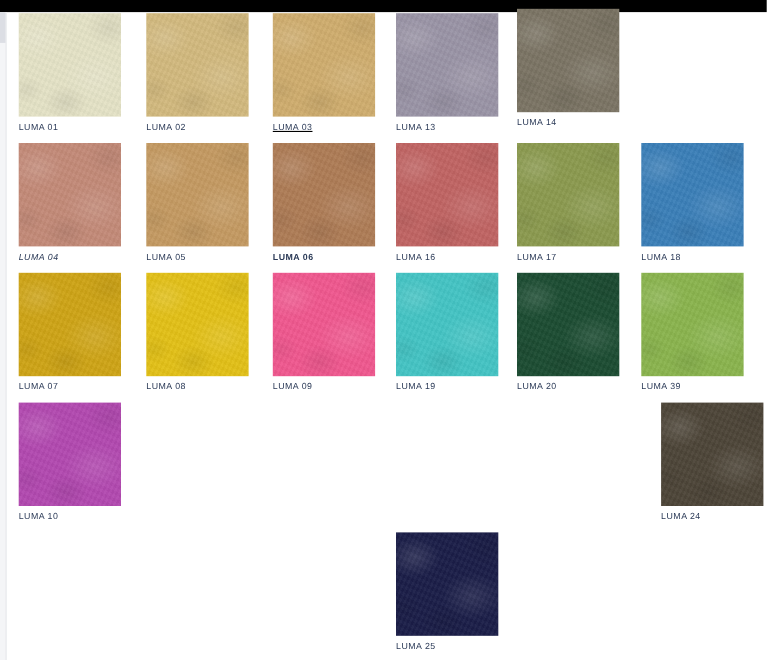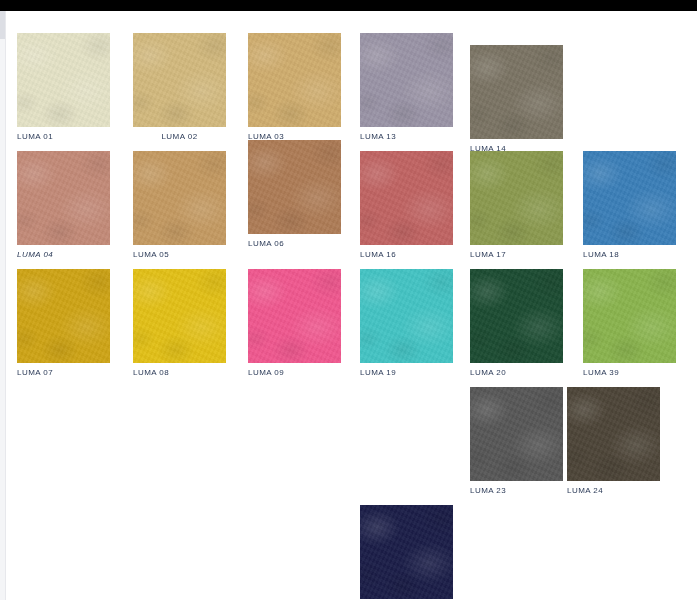--- a/index.html
+++ b/index.html
@@ -48,21 +48,20 @@
   #swatch-grid {
     position: absolute;
     left: 0;
     top: 0;
     width: 697px;
     height: 600px;
   }
 
   .swatch-cell {
     position: absolute;
-    margin-top: 21px;
   }
 
   .swatch-chip {
     width: 93px;
     height: 94px;
     position: relative;
     overflow: hidden;
   }
   
   .swatch-chip::before {
@@ -105,45 +104,45 @@
 
 <div id="left-rail">
   <div id="left-rail-thumb"></div>
 </div>
 
 <div id="swatch-grid">
     <div class="swatch-cell" style="left: 17px; top: 12px;">
       <div class="swatch-chip" title="LUMA 01" style="width: 93px; height: 94px; background: rgb(228, 226, 198);"></div>
       <div class="swatch-label">LUMA 01</div>
     </div>
-    <div class="swatch-cell" style="left: 133px; top: 12px; text-align: center;">
+    <div class="swatch-cell" style="left: 133px; top: 12px;">
       <div class="swatch-chip" title="LUMA 02" style="width: 93px; height: 94px; background: rgb(210, 185, 126);"></div>
       <div class="swatch-label">LUMA 02</div>
     </div>
     <div class="swatch-cell" style="left: 248px; top: 12px; text-decoration: underline;">
       <div class="swatch-chip" title="LUMA 03" style="width: 93px; height: 94px; background: rgb(207, 173, 110);"></div>
       <div class="swatch-label">LUMA 03</div>
     </div>
     <div class="swatch-cell" style="left: 360px; top: 12px;">
       <div class="swatch-chip" title="LUMA 13" style="width: 93px; height: 94px; background: rgb(154, 148, 166);"></div>
       <div class="swatch-label">LUMA 13</div>
     </div>
-    <div class="swatch-cell" style="left: 470px; top: 24px;">
+    <div class="swatch-cell" style="left: 470px; top: 8px;">
       <div class="swatch-chip" title="LUMA 14" style="width: 93px; height: 94px; background: rgb(123, 116, 100);"></div>
       <div class="swatch-label">LUMA 14</div>
     </div>
     <div class="swatch-cell" style="left: 17px; top: 130px; font-style: italic;">
       <div class="swatch-chip" title="LUMA 04" style="width: 93px; height: 94px; background: rgb(195, 138, 120);"></div>
       <div class="swatch-label">LUMA 04</div>
     </div>
     <div class="swatch-cell" style="left: 133px; top: 130px;">
       <div class="swatch-chip" title="LUMA 05" style="width: 93px; height: 94px; background: rgb(196, 154, 98);"></div>
       <div class="swatch-label">LUMA 05</div>
     </div>
-    <div class="swatch-cell" style="left: 248px; top: 119px;">
+    <div class="swatch-cell" style="left: 248px; top: 130px; font-weight: bold;">
       <div class="swatch-chip" title="LUMA 06" style="width: 93px; height: 94px; background: rgb(174, 124, 86);"></div>
       <div class="swatch-label">LUMA 06</div>
     </div>
     <div class="swatch-cell" style="left: 360px; top: 130px;">
       <div class="swatch-chip" title="LUMA 16" style="width: 93px; height: 94px; background: rgb(192, 100, 99);"></div>
       <div class="swatch-label">LUMA 16</div>
     </div>
     <div class="swatch-cell" style="left: 470px; top: 130px;">
       <div class="swatch-chip" title="LUMA 17" style="width: 93px; height: 94px; background: rgb(139, 154, 79);"></div>
       <div class="swatch-label">LUMA 17</div>
@@ -169,25 +168,25 @@
       <div class="swatch-label">LUMA 19</div>
     </div>
     <div class="swatch-cell" style="left: 470px; top: 248px;">
       <div class="swatch-chip" title="LUMA 20" style="width: 93px; height: 94px; background: rgb(28, 76, 50);"></div>
       <div class="swatch-label">LUMA 20</div>
     </div>
     <div class="swatch-cell" style="left: 583px; top: 248px;">
       <div class="swatch-chip" title="LUMA 21" style="width: 93px; height: 94px; background: rgb(138, 180, 78);"></div>
       <div class="swatch-label">LUMA 39</div>
     </div>
-    <div class="swatch-cell" style="left: 470px; top: 366px;">
-      <div class="swatch-chip" title="LUMA 23" style="width: 93px; height: 94px; background: rgb(87, 87, 87);"></div>
-      <div class="swatch-label">LUMA 23</div>
+    <div class="swatch-cell" style="left: 17px; top: 366px;">
+      <div class="swatch-chip" title="LUMA 10" style="width: 93px; height: 94px; background: rgb(178, 73, 176);"></div>
+      <div class="swatch-label">LUMA 10</div>
     </div>
-    <div class="swatch-cell" style="left: 567px; top: 366px;">
+    <div class="swatch-cell" style="left: 601px; top: 366px;">
       <div class="swatch-chip" title="LUMA 24" style="width: 93px; height: 94px; background: rgb(77, 69, 56);"></div>
       <div class="swatch-label">LUMA 24</div>
     </div>
     <div class="swatch-cell" style="left: 360px; top: 484px;">
       <div class="swatch-chip" title="LUMA 25" style="width: 93px; height: 94px; background: rgb(27, 30, 72);"></div>
       <div class="swatch-label">LUMA 25</div>
     </div>
   </div>
 
 </body></html>

